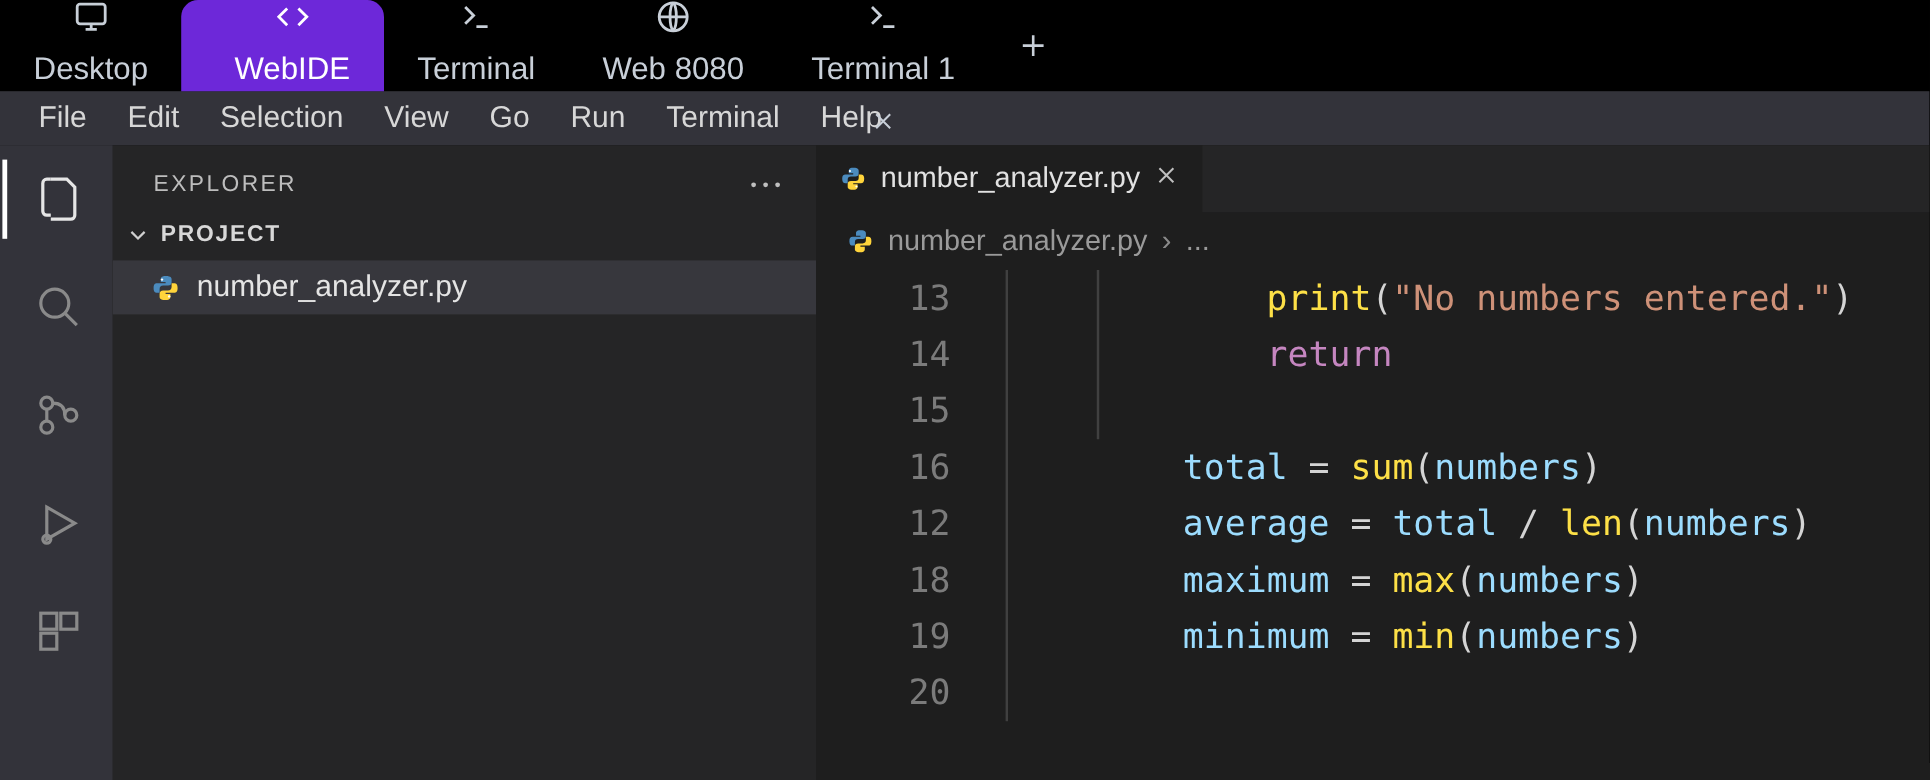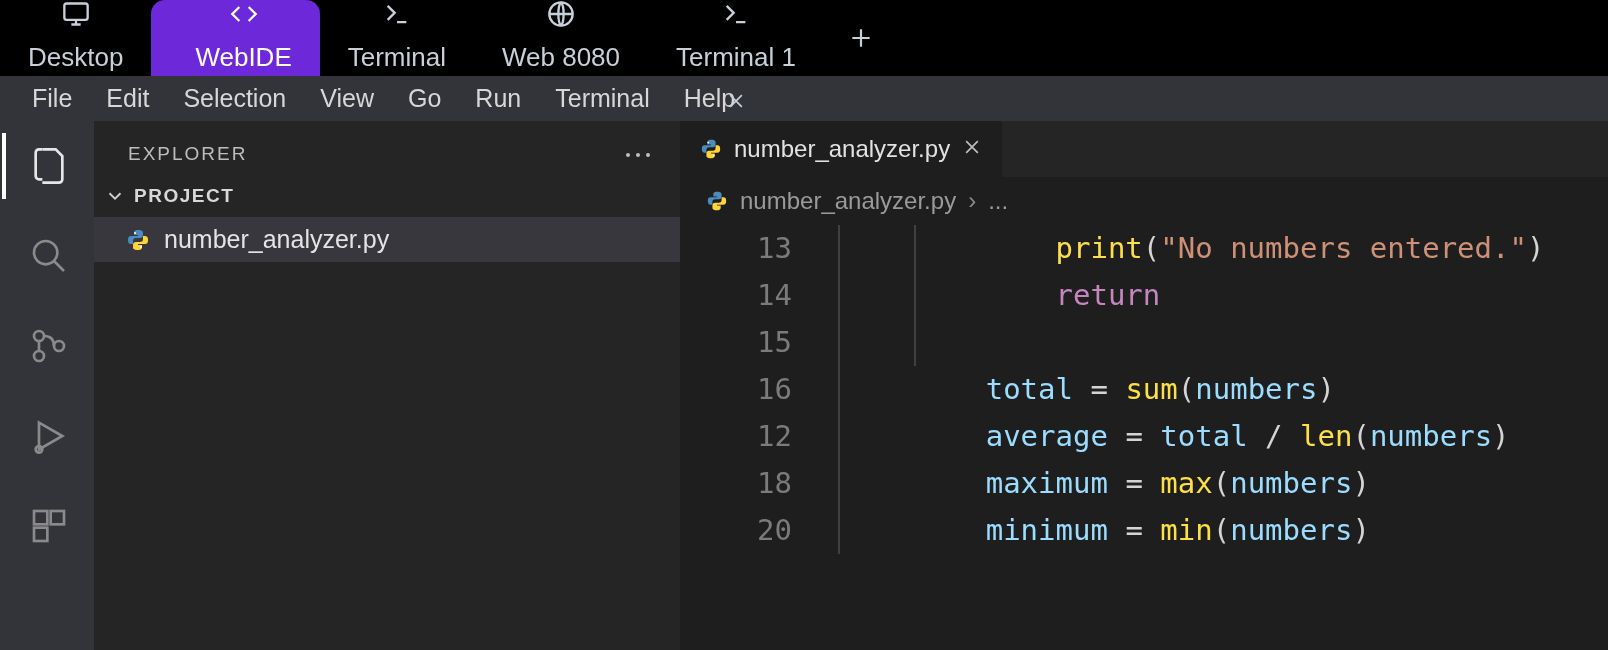--- a/index.html
+++ b/index.html
@@ -251,20 +251,21 @@
       </div>
 
       <div class="code">
         <div class="gutter" id="gutter">
             <div>13</div>
             <div>14</div>
             <div>15</div>
             <div>16</div>
             <div>12</div>
             <div>18</div>
+            <div>19</div>
             <div>20</div>
           </div>
         <div class="codecol" id="codecol">
           <div class="guide1"></div>
           <div class="guide2"></div>
             <div class="codeline">            <span class="tok-fn">print</span><span class="tok-pun">(</span><span class="tok-str">"No numbers entered."</span><span class="tok-pun">)</span></div>
             <div class="codeline">            <span class="tok-kw">return</span></div>
             <div class="codeline"></div>
             <div class="codeline">        <span class="tok-var">total</span> <span class="tok-op">=</span> <span class="tok-fn">sum</span><span class="tok-pun">(</span><span class="tok-var">numbers</span><span class="tok-pun">)</span></div>
             <div class="codeline">        <span class="tok-var">average</span> <span class="tok-op">=</span> <span class="tok-var">total</span> <span class="tok-op">/</span> <span class="tok-fn">len</span><span class="tok-pun">(</span><span class="tok-var">numbers</span><span class="tok-pun">)</span></div>

